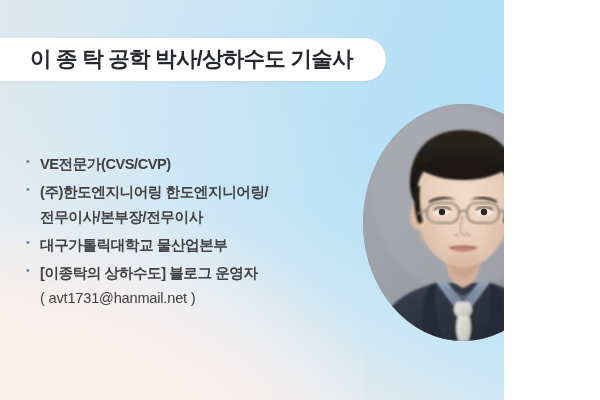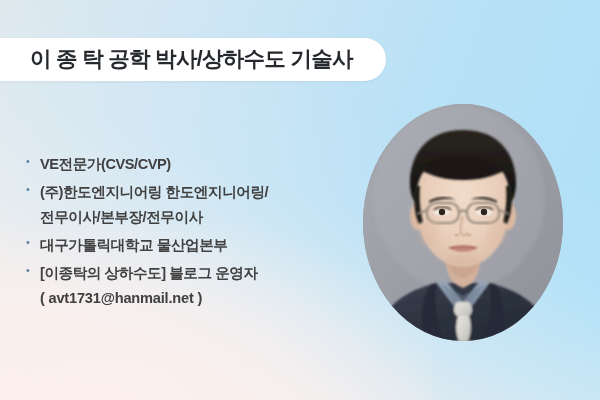--- a/index.html
+++ b/index.html
@@ -9,21 +9,21 @@
   }
   body {
     width: 600px;
     height: 400px;
     overflow: hidden;
     font-family: "Liberation Sans", sans-serif;
   }
 
   #slide {
     position: relative;
-    width: 600px;
+    width: 504px;
     height: 400px;
     overflow: hidden;
     background: #cfe7f5;
   }
 
   
   .bg-base {
     position: absolute;
     inset: 0;
     background: linear-gradient(110deg,
@@ -106,21 +106,21 @@
   .bullet-line {
     font-family: "Liberation Sans", sans-serif;
     font-size: 14.6px;
     font-weight: bold;
     letter-spacing: -0.45px;
     color: #404040;
     line-height: 25px;
     white-space: nowrap;
   }
   .bullet-line.sub {
-    font-weight: bold;
+    font-weight: normal;
     letter-spacing: -0.2px;
     text-align: right;
   }
 
   
   #portrait {
     position: absolute;
     left: 363px;
     top: 104px;
     width: 200px;

